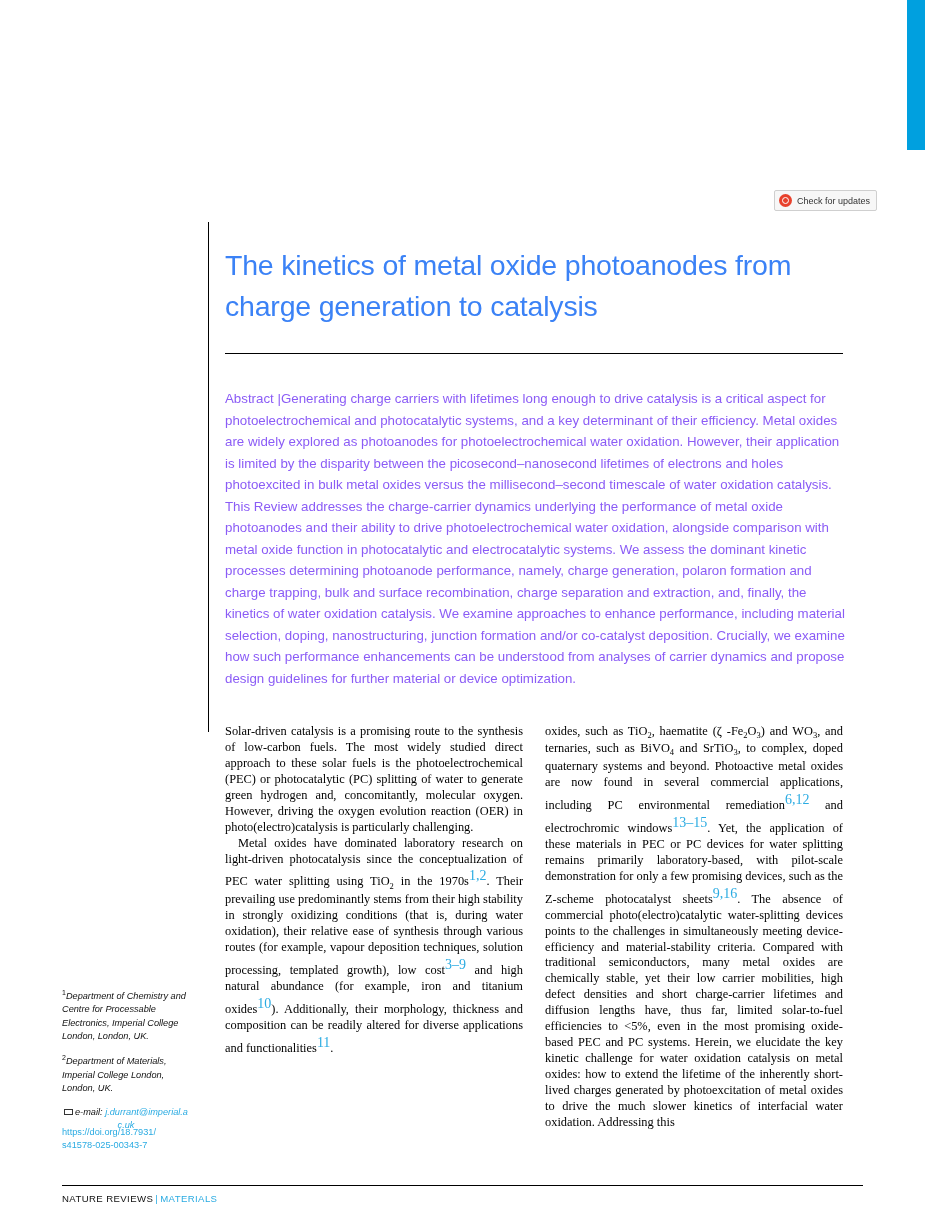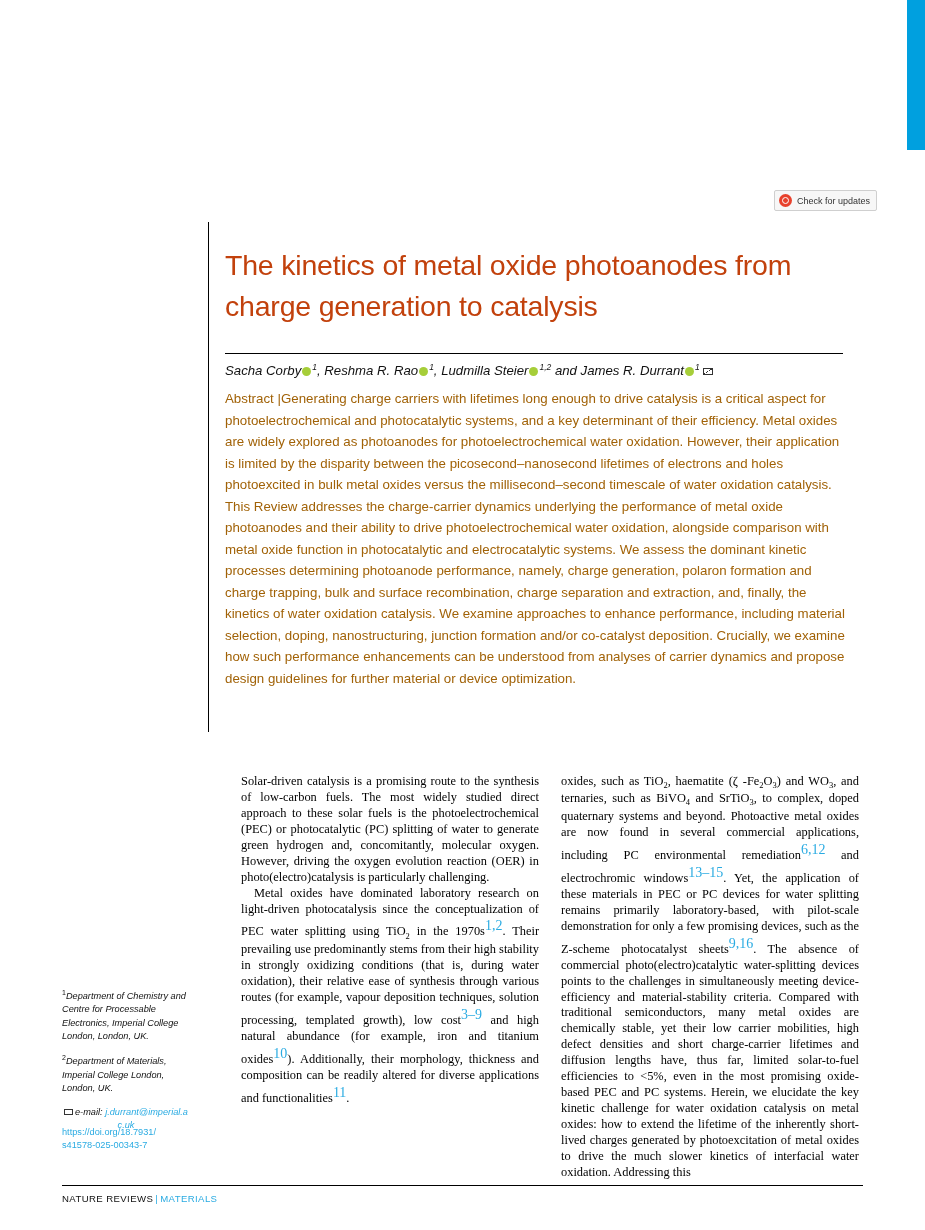--- a/index.html
+++ b/index.html
@@ -85,21 +85,21 @@
   }
 
   .article-title {
     position: absolute;
     left: 225px;
     top: 226px;
     width: 600px;
     font-size: 28.5px;
     line-height: 1.42;
     font-weight: 400;
-    color: #c2410c;
+    color: #3b82f6;
     letter-spacing: -0.2px;
   }
 
   .authors {
     position: absolute;
     left: 225px;
     top: 362px;
     width: 620px;
     font-size: 13.2px;
     font-style: italic;
@@ -151,21 +151,21 @@
     background: #000;
   }
 
   .abstract {
     position: absolute;
     left: 225px;
     top: 388px;
     width: 620px;
     font-size: 13.3px;
     line-height: 1.62;
-    color: #a16207;
+    color: #8b5cf6;
     text-align: left;
   }
   .abstract b {
     font-weight: 400;
   }
 
   
   .affiliations {
     position: absolute;
     left: 62px;
@@ -211,28 +211,27 @@
     width: 128px;
     font-size: 9.2px;
     line-height: 1.45;
     color: #2aabe2;
     word-break: break-all;
   }
 
   
   .col {
     position: absolute;
-    top: 774px;
+    top: 724px;
     width: 298px;
     font-family: "Liberation Serif", serif;
     font-size: 12.4px;
     line-height: 1.285;
     text-align: justify;
     color: #000;
-    margin-left: 16px;
   }
   .col.left { left: 225px; }
   .col.right { left: 545px; }
   .col p {
     margin: 0;
     text-indent: 13px;
   }
   .col p.first {
     text-indent: 0;
   }
@@ -281,21 +280,20 @@
     <span class="cu-icon"></span>
     <span>Check for updates</span>
   </div>
 
   <div class="content-rule"></div>
 
   <h1 class="article-title">The kinetics of metal oxide photoanodes from charge generation to catalysis</h1>
 
   <div class="title-rule"></div>
 
-  <div class="authors" id="authors">Sacha Corby<span class="orcid"></span><sup>1</sup>, Reshma R. Rao<span class="orcid"></span><sup>1</sup>, Ludmilla Steier<span class="orcid"></span><sup>1,2</sup> and James R. Durrant<span class="orcid"></span><sup>1</sup><span class="mail-icon"></span></div>
 
   <div class="abstract" id="abstract"><b>Abstract |</b>Generating charge carriers with lifetimes long enough to drive catalysis is a critical aspect for photoelectrochemical and photocatalytic systems, and a key determinant of their efficiency. Metal oxides are widely explored as photoanodes for photoelectrochemical water oxidation. However, their application is limited by the disparity between the picosecond–nanosecond lifetimes of electrons and holes photoexcited in bulk metal oxides versus the millisecond–second timescale of water oxidation catalysis. This Review addresses the charge-carrier dynamics underlying the performance of metal oxide photoanodes and their ability to drive photoelectrochemical water oxidation, alongside comparison with metal oxide function in photocatalytic and electrocatalytic systems. We assess the dominant kinetic processes determining photoanode performance, namely, charge generation, polaron formation and charge trapping, bulk and surface recombination, charge separation and extraction, and, finally, the kinetics of water oxidation catalysis. We examine approaches to enhance performance, including material selection, doping, nanostructuring, junction formation and/or co-catalyst deposition. Crucially, we examine how such performance enhancements can be understood from analyses of carrier dynamics and propose design guidelines for further material or device optimization.</div>
 
   <div class="affiliations" id="affiliations">
       <p><sup>1</sup>Department of Chemistry and Centre for Processable Electronics, Imperial College London, London, UK.</p>
       <p><sup>2</sup>Department of Materials, Imperial College London, London, UK.</p>
       <p class="email-line"><span class="mail-glyph"></span>e-mail: <span class="link">j.durrant@imperial.ac.uk</span></p>
     </div>
 
   <div class="doi" id="doi"><span>https://doi.org/18.7931/</span><br><span>s41578-025-00343-7</span></div>

